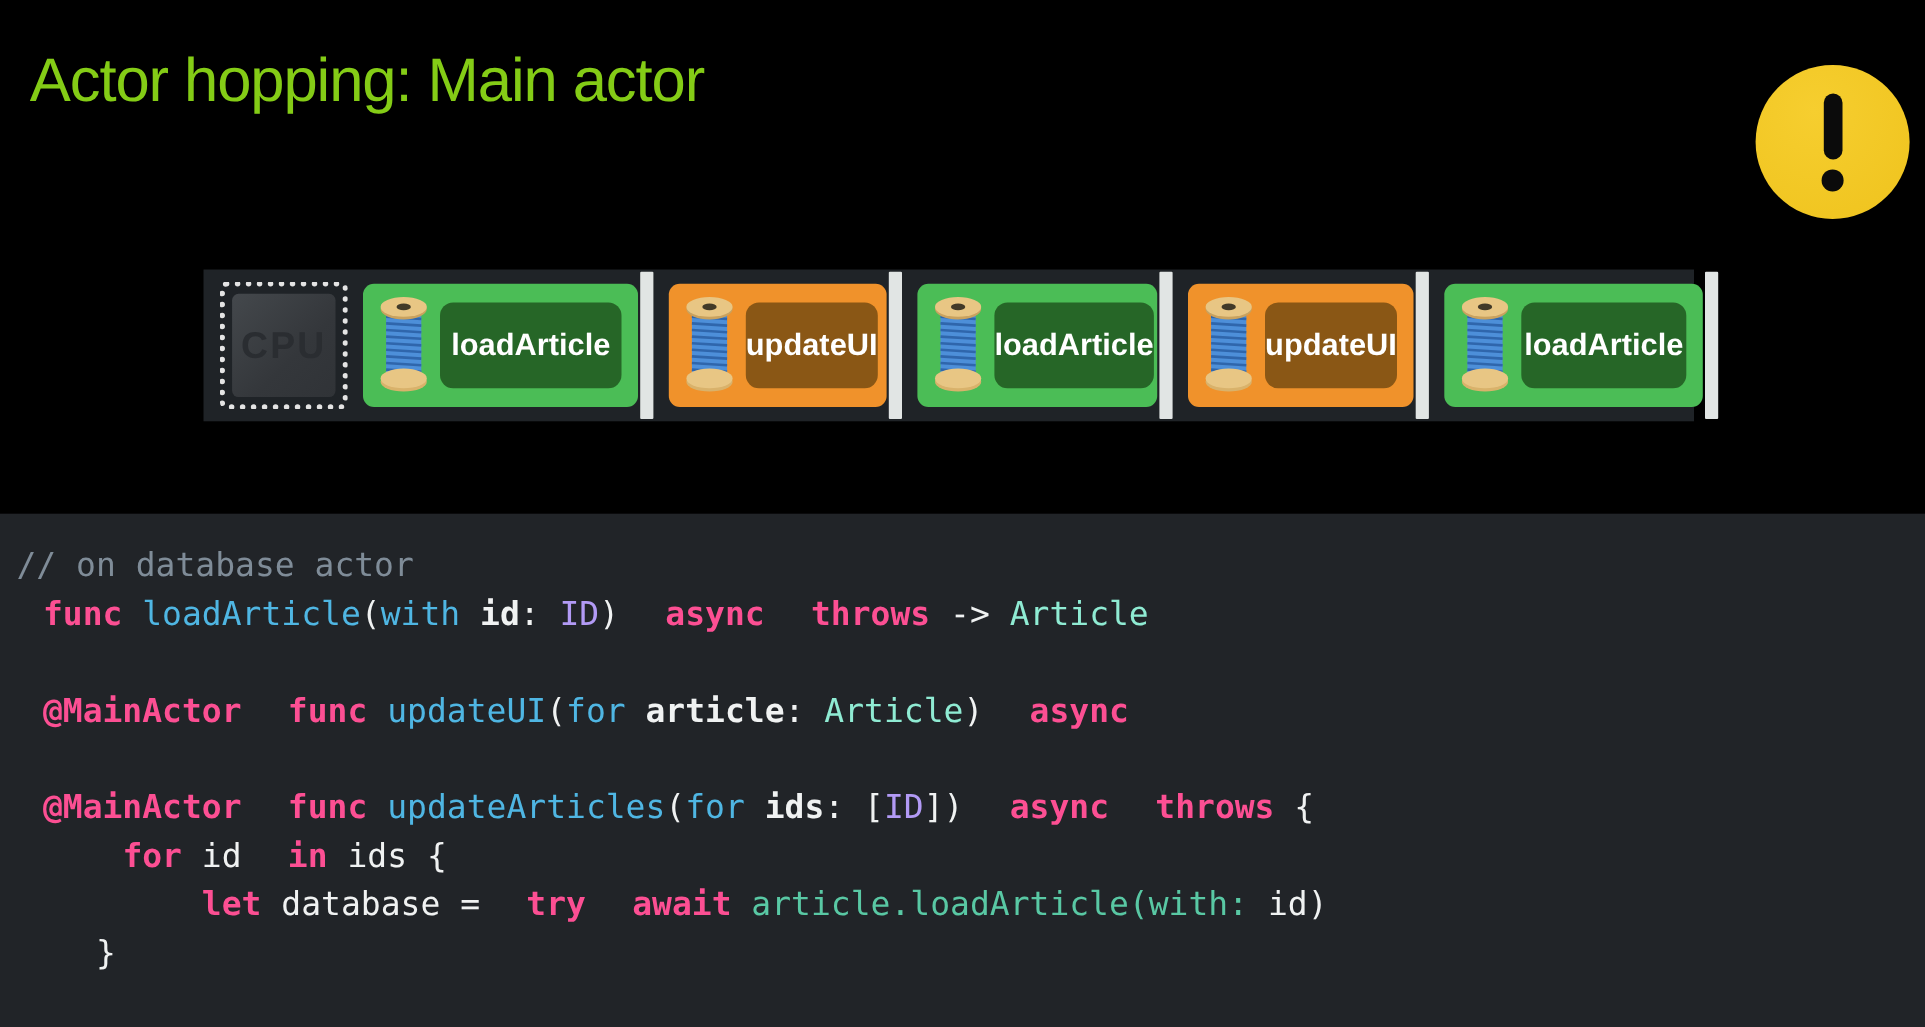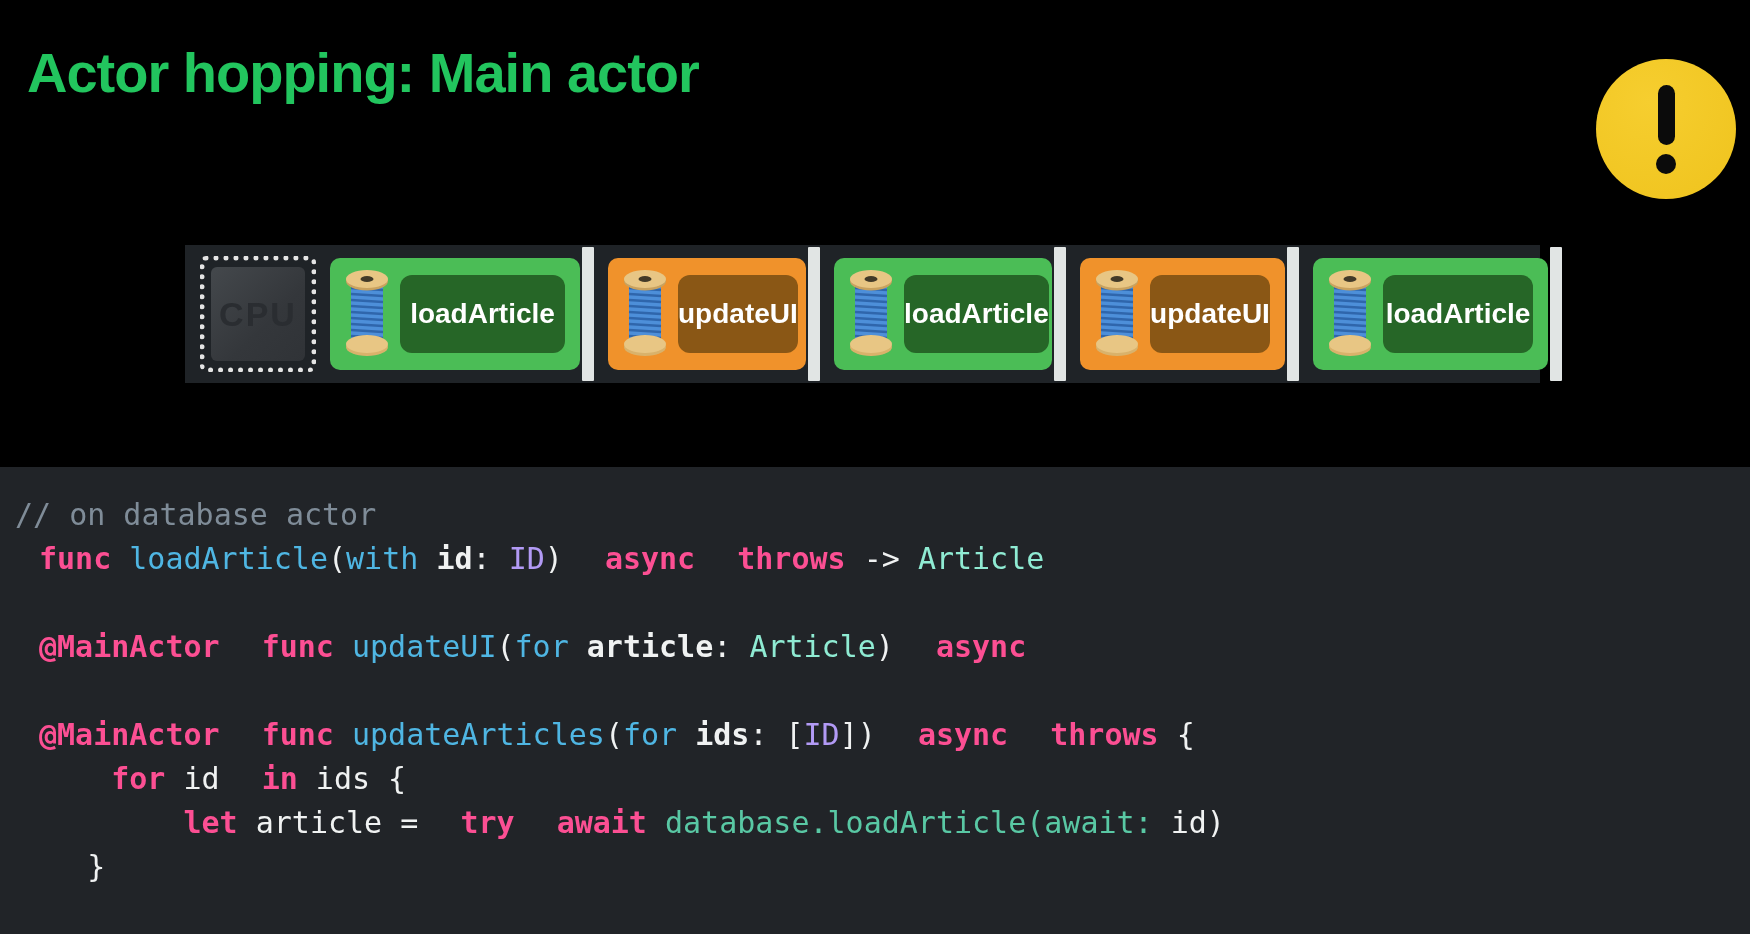--- a/index.html
+++ b/index.html
@@ -1,21 +1,21 @@
 <!DOCTYPE html>
 <html style="--block-green: #4BBD56; --pill-green: #266627; --block-orange: #F0922B; --pill-orange: #8A5715; --divider: #E1E5E4; --track-bg: #1F2327; --accent-yellow: #EFC31D; --code-bg: #212428; --c-kw: #FC4F93; --c-comment: #7F8C98; --c-decl: #4FB6E3; --c-call: #59C8A4; --c-ptype: #B29AF5; --c-mtype: #8FEBD3; --c-plain: #F0F2F2;"><head>
 <meta charset="utf-8">
 <style>
   html,body{margin:0;padding:0;background:#000;}
   .slide{position:relative;width:1750px;height:934px;background:#000;overflow:hidden;
          font-family:"Liberation Sans",sans-serif;}
 
   
-  .title{position:absolute;left:27px;top:40px;font-size:56px;font-weight:700;
-         color:#22c55e;letter-spacing:-1px;}
+  .title{position:absolute;left:27px;top:40px;font-size:56px;font-weight:400;
+         color:#84cc16;letter-spacing:-1px;}
 
   
   .warning{position:absolute;left:1596px;top:59px;width:140px;height:140px;border-radius:50%;
            background:radial-gradient(circle at 38% 30%, #F6CE2F, var(--accent-yellow));
            display:flex;flex-direction:column;align-items:center;justify-content:center;}
   .warning .bar{width:17px;height:60px;border-radius:9px;background:#0b0b0b;}
   .warning .dot{width:20px;height:20px;border-radius:50%;background:#0b0b0b;margin-top:9px;}
 
   
   .track{position:absolute;left:185px;top:245px;width:1355px;height:138px;
@@ -194,17 +194,17 @@
   </div>
 
   <div class="code-panel">
       <div class="code-line"><span class="tok-comment">// on database actor</span></div>
       <div class="code-line"><span class="tok-kw">func</span><span class="tok-plain"> </span><span class="tok-decl">loadArticle</span><span class="tok-plain">(</span><span class="tok-decl">with</span><span class="tok-plain"> </span><span class="tok-bold">id</span><span class="tok-plain">: </span><span class="tok-ptype">ID</span><span class="tok-plain">) </span><span class="tok-kw">async</span><span class="tok-plain"> </span><span class="tok-kw">throws</span><span class="tok-plain"> -&gt; </span><span class="tok-mtype">Article</span></div>
       <div class="code-line"> </div>
       <div class="code-line"><span class="tok-kw">@MainActor</span><span class="tok-plain"> </span><span class="tok-kw">func</span><span class="tok-plain"> </span><span class="tok-decl">updateUI</span><span class="tok-plain">(</span><span class="tok-decl">for</span><span class="tok-plain"> </span><span class="tok-bold">article</span><span class="tok-plain">: </span><span class="tok-mtype">Article</span><span class="tok-plain">) </span><span class="tok-kw">async</span></div>
       <div class="code-line"> </div>
       <div class="code-line"><span class="tok-kw">@MainActor</span><span class="tok-plain"> </span><span class="tok-kw">func</span><span class="tok-plain"> </span><span class="tok-decl">updateArticles</span><span class="tok-plain">(</span><span class="tok-decl">for</span><span class="tok-plain"> </span><span class="tok-bold">ids</span><span class="tok-plain">: [</span><span class="tok-ptype">ID</span><span class="tok-plain">]) </span><span class="tok-kw">async</span><span class="tok-plain"> </span><span class="tok-kw">throws</span><span class="tok-plain"> {</span></div>
       <div class="code-line"><span class="tok-plain">    </span><span class="tok-kw">for</span><span class="tok-plain"> id </span><span class="tok-kw">in</span><span class="tok-plain"> ids {</span></div>
-      <div class="code-line"><span class="tok-plain">        </span><span class="tok-kw">let</span><span class="tok-plain"> article = </span><span class="tok-kw">try</span><span class="tok-plain"> </span><span class="tok-kw">await</span><span class="tok-plain"> </span><span class="tok-call">database.loadArticle(await:</span><span class="tok-plain"> id)</span></div>
+      <div class="code-line"><span class="tok-plain">        </span><span class="tok-kw">let</span><span class="tok-plain"> database = </span><span class="tok-kw">try</span><span class="tok-plain"> </span><span class="tok-kw">await</span><span class="tok-plain"> </span><span class="tok-call">article.loadArticle(with:</span><span class="tok-plain"> id)</span></div>
       <div class="code-line"><span class="tok-plain">    }</span></div>
     </div>
 
 </div>
 
 </body></html>

